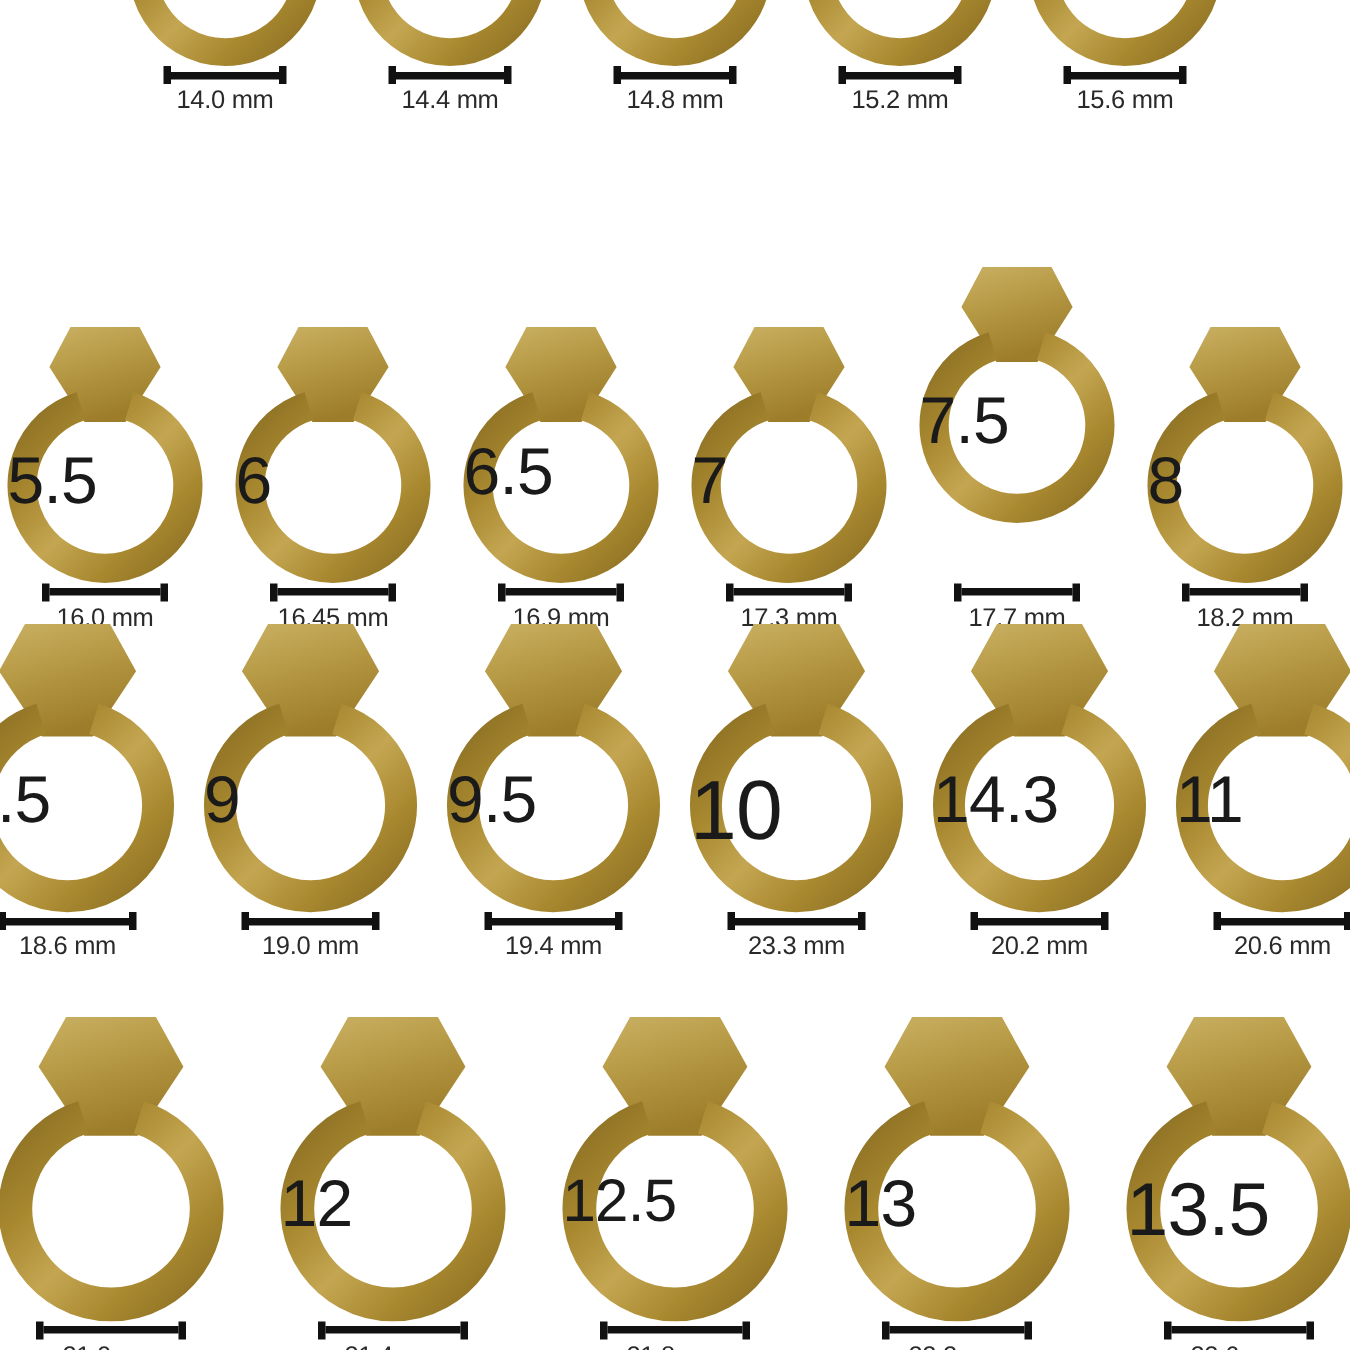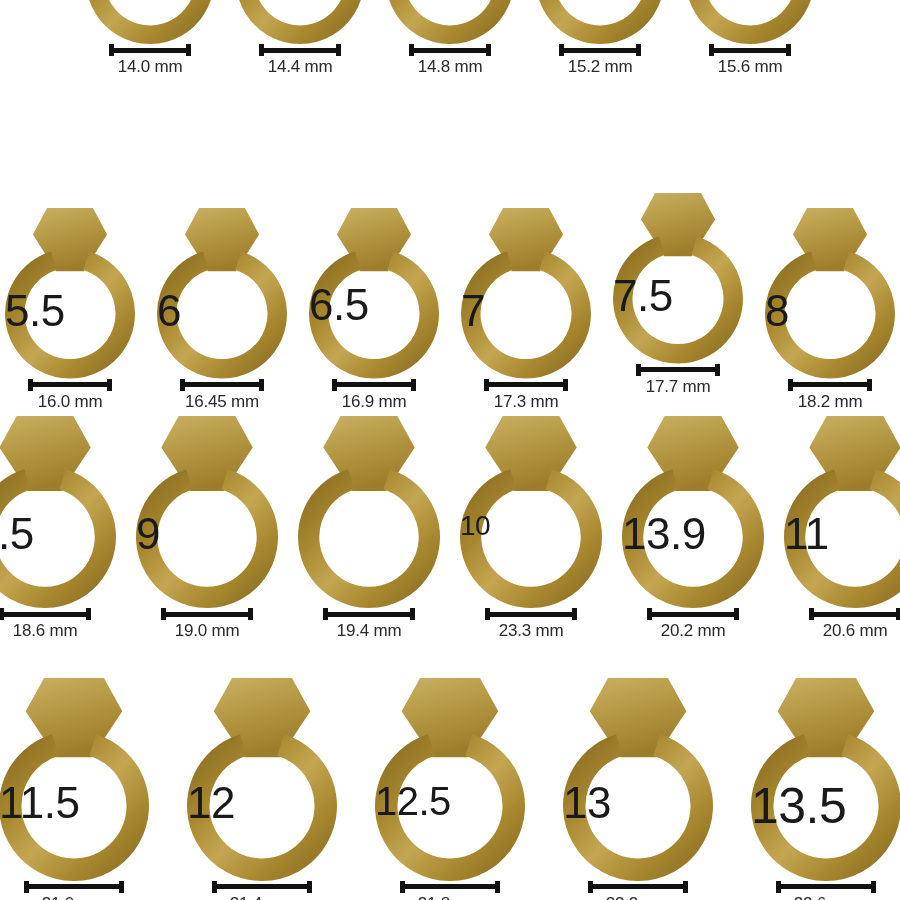--- a/index.html
+++ b/index.html
@@ -395,21 +395,21 @@
         </div>
         <div class="measure">
           <div class="measure-bar" style="width: 84px;">
             <span class="cap"></span>
             <span class="rule"></span>
             <span class="cap"></span>
           </div>
           <div class="measure-text">17.3 mm</div>
         </div>
       </div>
-      <div class="ring-cell" style="margin: 15px 11px;">
+      <div class="ring-cell" style="margin: 0px 11px; gap: 40px;">
         <div class="ring-figure">
           <svg width="130" height="170.6224" viewBox="0 0 130 170.6224">
             <defs>
               <linearGradient id="gBand18" x1="0" y1="0" x2="1" y2="1">
                 <stop offset="0" stop-color="#8a6e23"></stop>
                 <stop offset="0.28" stop-color="#a8882f"></stop>
                 <stop offset="0.52" stop-color="#c4a652"></stop>
                 <stop offset="0.76" stop-color="#a8882f"></stop>
                 <stop offset="1" stop-color="#8a6e23"></stop>
               </linearGradient>
@@ -566,20 +566,21 @@
               </linearGradient>
             </defs>
             <path d="M 42.651120000000006 0
        L 99.34888 0
        L 116.72399999999999 31.477991999999997
        L 87.898 74.9476
        L 54.102000000000004 74.9476
        L 25.276000000000003 31.477991999999997 Z" fill="url(#gGem27)"></path>
             <path d="M 88.64463238001716 63.38460797763081 A 60.35 60.35 0 1 1 53.355367619982815 63.384607977630814" fill="none" stroke="url(#gBand26)" stroke-width="21.3" stroke-linecap="butt"></path>
           </svg>
+          <div class="size-label" style="font-size: 44px; top: 96.4576px;">9.5</div>
         </div>
         <div class="measure">
           <div class="measure-bar" style="width: 92px;">
             <span class="cap"></span>
             <span class="rule"></span>
             <span class="cap"></span>
           </div>
           <div class="measure-text">19.4 mm</div>
         </div>
       </div>
@@ -601,21 +602,21 @@
               </linearGradient>
             </defs>
             <path d="M 42.651120000000006 0
        L 99.34888 0
        L 116.72399999999999 31.477991999999997
        L 87.898 74.9476
        L 54.102000000000004 74.9476
        L 25.276000000000003 31.477991999999997 Z" fill="url(#gGem29)"></path>
             <path d="M 88.64463238001716 63.38460797763081 A 60.35 60.35 0 1 1 53.355367619982815 63.384607977630814" fill="none" stroke="url(#gBand28)" stroke-width="21.3" stroke-linecap="butt"></path>
           </svg>
-          <div class="size-label" style="font-size: 28px; top: 96.4576px;">10</div>
+          <div class="size-label" style="font-size: 56px; top: 96.4576px;">10</div>
         </div>
         <div class="measure">
           <div class="measure-bar" style="width: 92px;">
             <span class="cap"></span>
             <span class="rule"></span>
             <span class="cap"></span>
           </div>
           <div class="measure-text">23.3 mm</div>
         </div>
       </div>
@@ -637,21 +638,21 @@
               </linearGradient>
             </defs>
             <path d="M 42.651120000000006 0
        L 99.34888 0
        L 116.72399999999999 31.477991999999997
        L 87.898 74.9476
        L 54.102000000000004 74.9476
        L 25.276000000000003 31.477991999999997 Z" fill="url(#gGem31)"></path>
             <path d="M 88.64463238001716 63.38460797763081 A 60.35 60.35 0 1 1 53.355367619982815 63.384607977630814" fill="none" stroke="url(#gBand30)" stroke-width="21.3" stroke-linecap="butt"></path>
           </svg>
-          <div class="size-label" style="font-size: 44px; top: 96.4576px;">13.9</div>
+          <div class="size-label" style="font-size: 44px; top: 96.4576px;">14.3</div>
         </div>
         <div class="measure">
           <div class="measure-bar" style="width: 92px;">
             <span class="cap"></span>
             <span class="rule"></span>
             <span class="cap"></span>
           </div>
           <div class="measure-text">20.2 mm</div>
         </div>
       </div>
@@ -711,21 +712,20 @@
               </linearGradient>
             </defs>
             <path d="M 45.054 0
        L 104.946 0
        L 123.30000000000001 33.2514
        L 92.85 79.16999999999999
        L 57.15 79.16999999999999
        L 26.699999999999996 33.2514 Z" fill="url(#gGem35)"></path>
             <path d="M 93.63869617607446 66.95557180735648 A 63.75 63.75 0 1 1 56.36130382392551 66.95557180735648" fill="none" stroke="url(#gBand34)" stroke-width="22.5" stroke-linecap="butt"></path>
           </svg>
-          <div class="size-label" style="font-size: 44px; top: 103.28px;">11.5</div>
         </div>
         <div class="measure">
           <div class="measure-bar" style="width: 100px;">
             <span class="cap"></span>
             <span class="rule"></span>
             <span class="cap"></span>
           </div>
           <div class="measure-text">21.0 mm</div>
         </div>
       </div>

